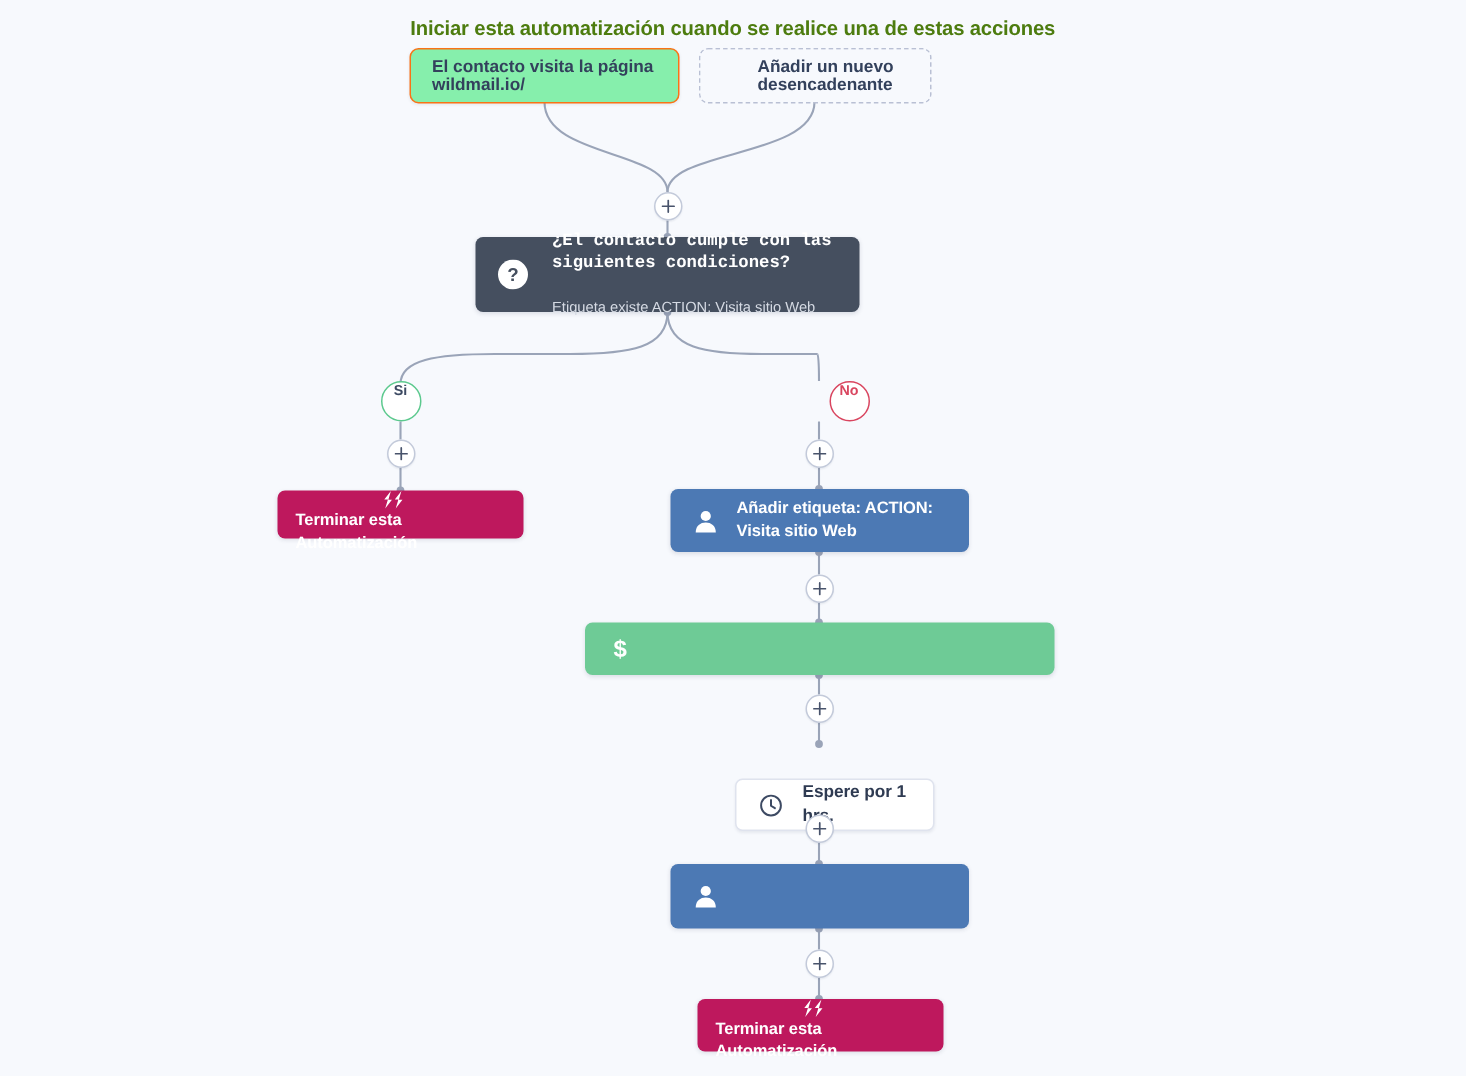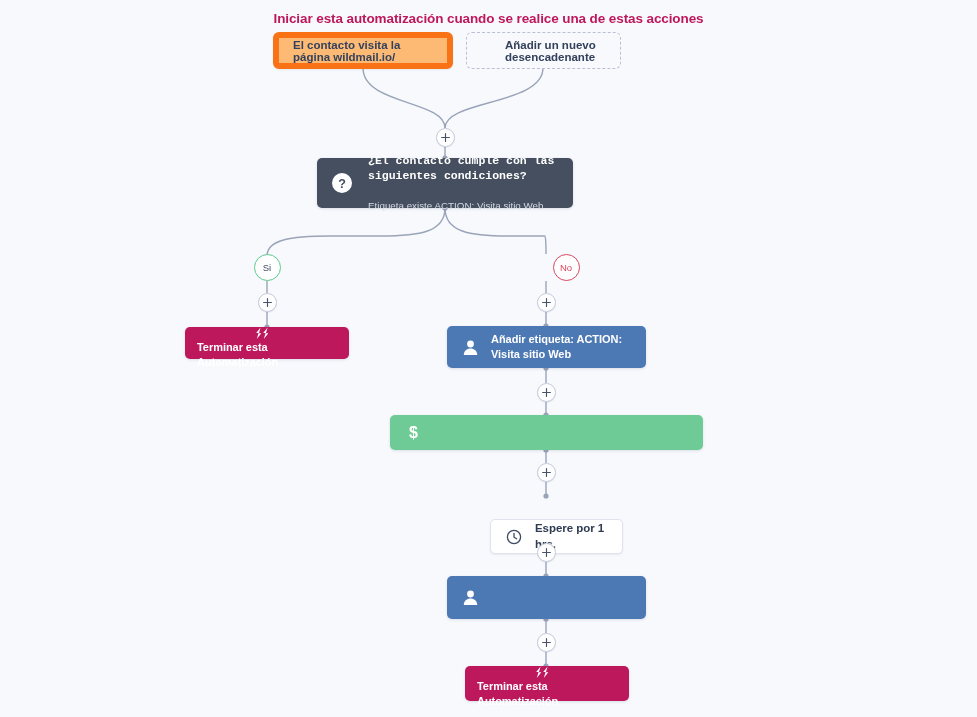--- a/index.html
+++ b/index.html
@@ -38,29 +38,29 @@
 
   
   .flow-title {
     position: absolute;
     left: 0;
     top: 11px;
     width: 977px;
     text-align: center;
     font-size: 13.5px;
     font-weight: bold;
-    color: #be185d;
+    color: #4d7c0f;
     letter-spacing: -0.1px;
     z-index: 3;
   }
 
   
   .trigger {
-    background: #fdba74;
-    border: 6px solid #f97316;
+    background: #86efac;
+    border: 1px solid #f97316;
     border-radius: 6px;
     box-shadow: 0 1px 2px rgba(40,50,80,0.08);
     display: flex;
     align-items: center;
     justify-content: center;
     font-size: 11.5px;
     color: #33415c;
     font-weight: 600;
     padding: 0 14px;
     height: 37px;
@@ -90,24 +90,23 @@
   .plus svg { display: block; }
 
   
   .branch-badge {
     position: absolute;
     width: 27px;
     height: 27px;
     border-radius: 50%;
     background: #ffffff;
     display: flex;
-    align-items: center;
     justify-content: center;
     font-size: 9.5px;
-    font-weight: normal;
+    font-weight: bold;
     z-index: 4;
   }
   .branch-badge.yes { border: 1.6px solid #5cc98e; color: #3d4a63; }
   .branch-badge.no  { border: 1.6px solid #d9455f; color: #d9455f; }
 
   
   .card {
     border-radius: 5px;
     display: flex;
     align-items: center;

